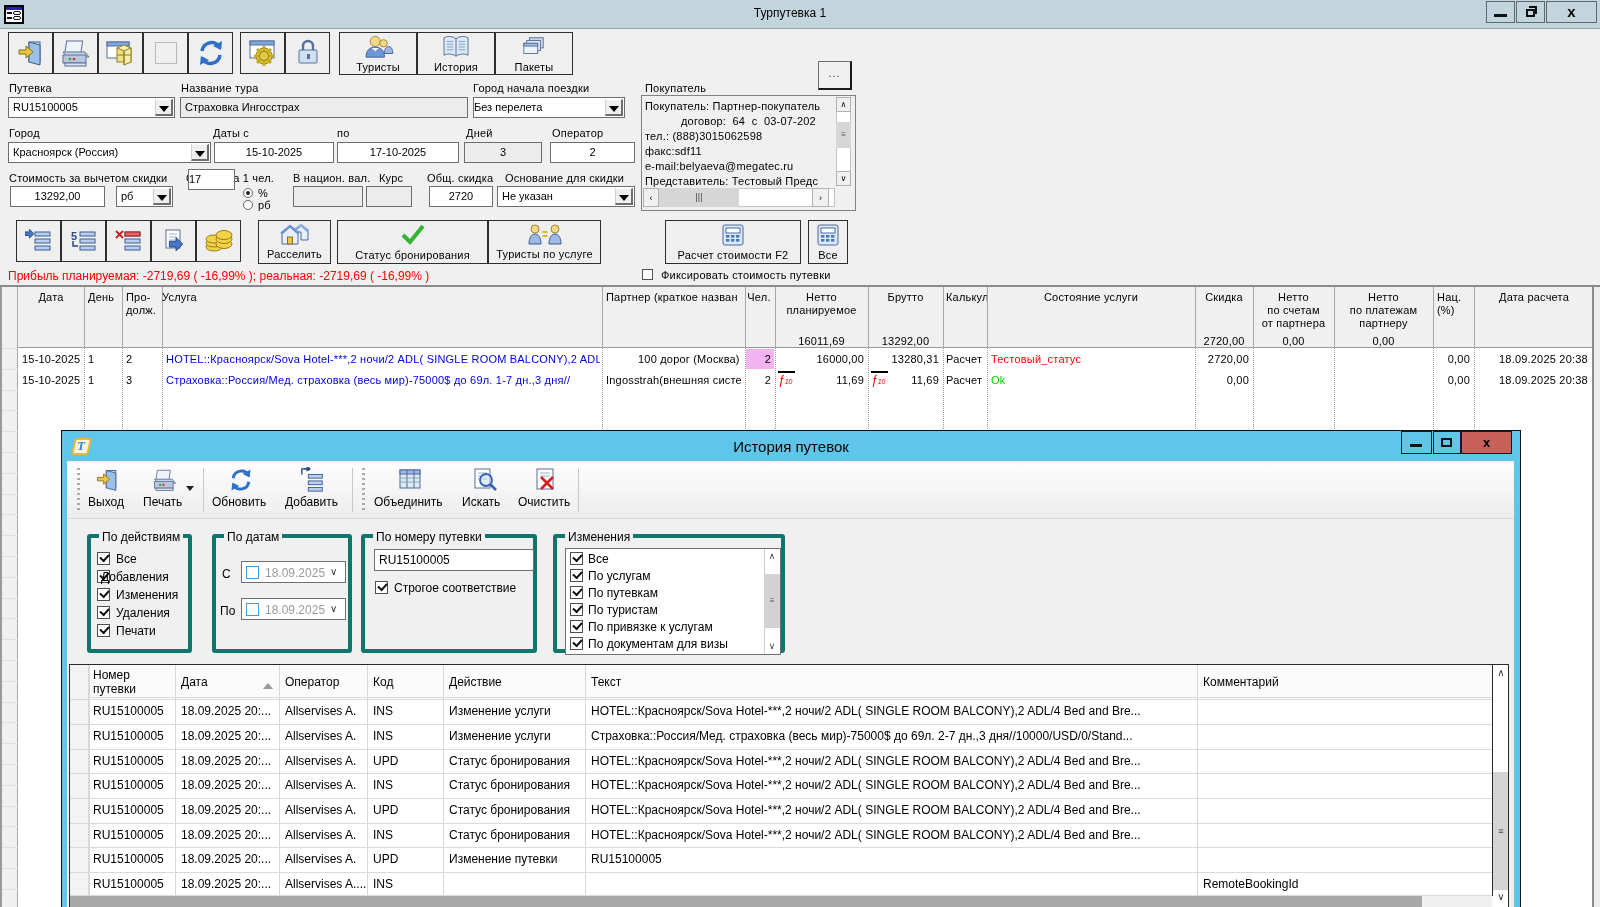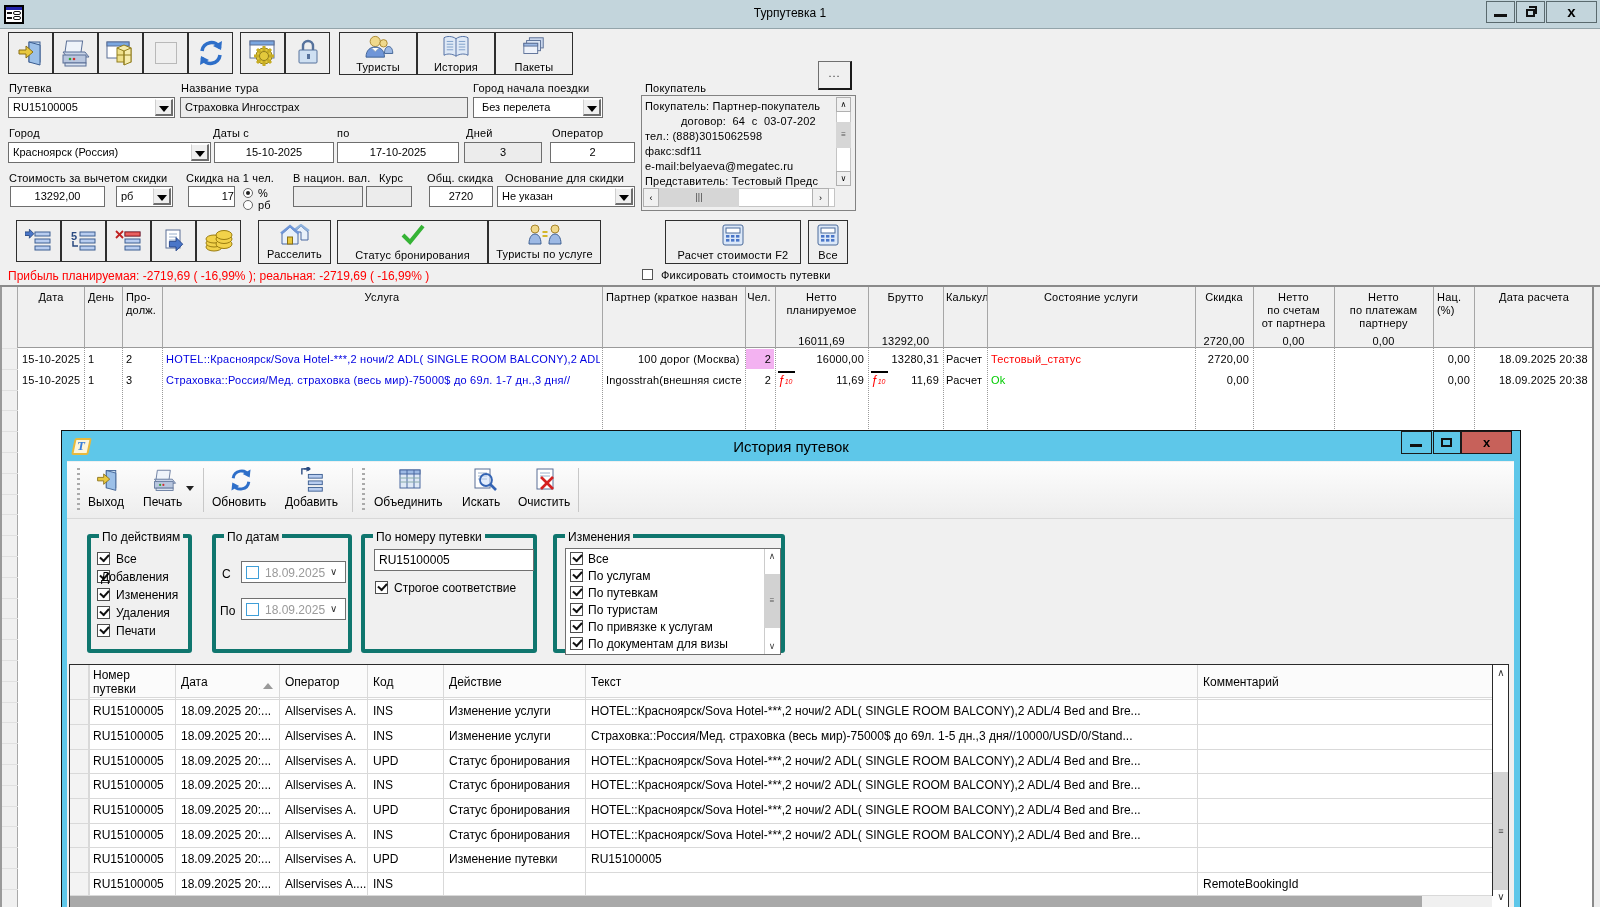--- a/index.html
+++ b/index.html
@@ -133,42 +133,42 @@
     </svg>
  <div class="f11" style="margin-top:0">Пакеты</div>
 </div>
 
 <div class="a f11" style="left:9px;top:82px">Путевка</div>
 <div class="a f11" style="left:181px;top:82px">Название тура</div>
 <div class="a f11" style="left:473px;top:82px">Город начала поездки</div>
 <div class="a f11" style="left:645px;top:82px">Покупатель</div>
 <div class="fld" style="left:8px;top:97px;width:167px;height:21px;line-height:19px;padding-left:4px">RU15100005<span class="dd"></span></div>
 <div class="fld gray" style="left:180px;top:97px;width:288px;height:21px;line-height:19px;padding-left:4px">Страховка Ингосстрах</div>
-<div class="fld" style="left:473px;top:97px;width:130px;height:21px;line-height:19px;padding-left:8px">Без перелета<span class="dd"></span></div>
+<div class="fld" style="left:473px;top:97px;width:152px;height:21px;line-height:19px;padding-left:0">Без перелета<span class="dd"></span></div>
 
 <div class="a f11" style="left:9px;top:127px">Город</div>
 <div class="a f11" style="left:213px;top:127px">Даты с</div>
 <div class="a f11" style="left:337px;top:127px">по</div>
 <div class="a f11" style="left:466px;top:127px">Дней</div>
 <div class="a f11" style="left:552px;top:127px">Оператор</div>
 <div class="fld" style="left:8px;top:142px;width:203px;height:21px;line-height:19px;padding-left:4px">Красноярск (Россия)<span class="dd"></span></div>
 <div class="fld" style="left:214px;top:142px;width:120px;height:21px;line-height:19px;text-align:center">15-10-2025</div>
 <div class="fld" style="left:337px;top:142px;width:122px;height:21px;line-height:19px;text-align:center">17-10-2025</div>
 <div class="fld gray" style="left:464px;top:142px;width:78px;height:21px;line-height:19px;text-align:center">3</div>
 <div class="fld" style="left:550px;top:142px;width:85px;height:21px;line-height:19px;text-align:center">2</div>
 
 <div class="a f11" style="left:9px;top:172px">Стоимость за вычетом скидки</div>
 <div class="a f11" style="left:186px;top:172px">Скидка на 1 чел.</div>
 <div class="a f11" style="left:293px;top:172px">В национ. вал.</div>
 <div class="a f11" style="left:379px;top:172px">Курс</div>
 <div class="a f11" style="left:427px;top:172px">Общ. скидка</div>
 <div class="a f11" style="left:505px;top:172px">Основание для скидки</div>
 <div class="fld" style="left:10px;top:186px;width:95px;height:21px;line-height:19px;text-align:center">13292,00</div>
 <div class="fld" style="left:116px;top:186px;width:57px;height:21px;line-height:19px;padding-left:4px">рб<span class="dd"></span></div>
-<div class="fld" style="left:188px;top:186px;width:47px;height:21px;line-height:19px;text-align:right">17</div>
+<div class="fld" style="left:188px;top:169px;width:47px;height:21px;line-height:19px;text-align:left">17</div>
 <div class="a" style="left:243px;top:188px;width:10px;height:10px;border:1px solid #666;border-radius:50%;background:#fff"></div>
 <div class="a" style="left:246px;top:191px;width:4px;height:4px;border-radius:50%;background:#222"></div>
 <div class="a f11" style="left:258px;top:187px">%</div>
 <div class="a" style="left:243px;top:200px;width:10px;height:10px;border:1px solid #666;border-radius:50%;background:#fff"></div>
 <div class="a f11" style="left:258px;top:199px">рб</div>
 <div class="fld gray" style="left:293px;top:186px;width:70px;height:21px"></div>
 <div class="fld gray" style="left:366px;top:186px;width:46px;height:21px"></div>
 <div class="fld" style="left:429px;top:186px;width:64px;height:21px;line-height:19px;text-align:center">2720</div>
 <div class="fld" style="left:497px;top:186px;width:138px;height:21px;line-height:19px;padding-left:4px">Не указан<span class="dd"></span></div>
 
@@ -368,21 +368,21 @@
 <div class="a" style="left:2px;top:785px;width:16px;height:1px;background:#e0e0e0"></div>
 <div class="a" style="left:2px;top:806px;width:16px;height:1px;background:#e0e0e0"></div>
 <div class="a" style="left:2px;top:826px;width:16px;height:1px;background:#e0e0e0"></div>
 <div class="a" style="left:2px;top:847px;width:16px;height:1px;background:#e0e0e0"></div>
 <div class="a" style="left:2px;top:868px;width:16px;height:1px;background:#e0e0e0"></div>
 <div class="a" style="left:2px;top:889px;width:16px;height:1px;background:#e0e0e0"></div>
 
 <div class="a f11" style="left:18px;top:291px;width:66px;text-align:center">Дата</div>
 <div class="a f11" style="left:88px;top:291px">День</div>
 <div class="a f11" style="left:126px;top:291px">Про-<br>долж.</div>
-<div class="a f11" style="left:162px;top:291px;width:440px;text-align:center">Услуга</div>
+<div class="a f11" style="left:162px;top:291px;width:440px;">Услуга</div>
 <div class="a f11" style="left:606px;top:291px;width:137px;overflow:hidden">Партнер (краткое назван</div>
 <div class="a f11" style="left:745px;top:291px;width:28px;text-align:center">Чел.</div>
 <div class="a f11" style="left:775px;top:291px;width:93px;text-align:center">Нетто<br>планируемое</div>
 <div class="a f11" style="left:775px;top:335px;width:93px;text-align:center">16011,69</div>
 <div class="a f11" style="left:868px;top:291px;width:75px;text-align:center">Брутто</div>
 <div class="a f11" style="left:868px;top:335px;width:75px;text-align:center">13292,00</div>
 <div class="a f11" style="left:946px;top:291px;width:41px;overflow:hidden">Калькул</div>
 <div class="a f11" style="left:987px;top:291px;width:208px;text-align:center">Состояние услуги</div>
 <div class="a f11" style="left:1195px;top:291px;width:58px;text-align:center">Скидка</div>
 <div class="a f11" style="left:1195px;top:335px;width:58px;text-align:center">2720,00</div>
@@ -610,21 +610,21 @@
  <div class="a f12" style="left:111px;top:39px;width:102px;overflow:hidden">18.09.2025 20:...</div>
  <div class="a f12" style="left:215px;top:39px;width:86px;overflow:hidden">Allservises A.</div>
  <div class="a f12" style="left:303px;top:39px;width:74px;overflow:hidden">INS</div>
  <div class="a f12" style="left:379px;top:39px;width:140px;overflow:hidden">Изменение услуги</div>
  <div class="a f12" style="left:521px;top:39px;width:610px;overflow:hidden">HOTEL::Красноярск/Sova Hotel-***,2 ночи/2 ADL( SINGLE ROOM BALCONY),2 ADL/4 Bed and Bre...</div>
  <div class="a f12" style="left:23px;top:64px;width:80px;overflow:hidden">RU15100005</div>
  <div class="a f12" style="left:111px;top:64px;width:102px;overflow:hidden">18.09.2025 20:...</div>
  <div class="a f12" style="left:215px;top:64px;width:86px;overflow:hidden">Allservises A.</div>
  <div class="a f12" style="left:303px;top:64px;width:74px;overflow:hidden">INS</div>
  <div class="a f12" style="left:379px;top:64px;width:140px;overflow:hidden">Изменение услуги</div>
- <div class="a f12" style="left:521px;top:64px;width:610px;overflow:hidden">Страховка::Россия/Мед. страховка (весь мир)-75000$ до 69л. 1-5 дн.,3 дня//10000/USD/0/Stand...</div>
+ <div class="a f12" style="left:521px;top:64px;width:610px;overflow:hidden">Страховка::Россия/Мед. страховка (весь мир)-75000$ до 69л. 2-7 дн.,3 дня//10000/USD/0/Stand...</div>
  <div class="a f12" style="left:23px;top:89px;width:80px;overflow:hidden">RU15100005</div>
  <div class="a f12" style="left:111px;top:89px;width:102px;overflow:hidden">18.09.2025 20:...</div>
  <div class="a f12" style="left:215px;top:89px;width:86px;overflow:hidden">Allservises A.</div>
  <div class="a f12" style="left:303px;top:89px;width:74px;overflow:hidden">UPD</div>
  <div class="a f12" style="left:379px;top:89px;width:140px;overflow:hidden">Статус бронирования</div>
  <div class="a f12" style="left:521px;top:89px;width:610px;overflow:hidden">HOTEL::Красноярск/Sova Hotel-***,2 ночи/2 ADL( SINGLE ROOM BALCONY),2 ADL/4 Bed and Bre...</div>
  <div class="a f12" style="left:23px;top:113px;width:80px;overflow:hidden">RU15100005</div>
  <div class="a f12" style="left:111px;top:113px;width:102px;overflow:hidden">18.09.2025 20:...</div>
  <div class="a f12" style="left:215px;top:113px;width:86px;overflow:hidden">Allservises A.</div>
  <div class="a f12" style="left:303px;top:113px;width:74px;overflow:hidden">INS</div>

